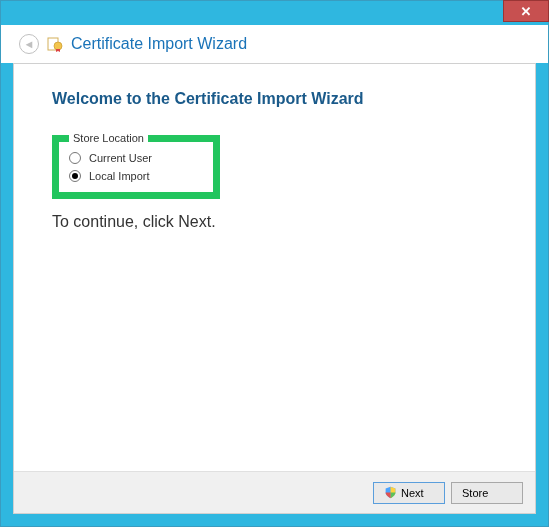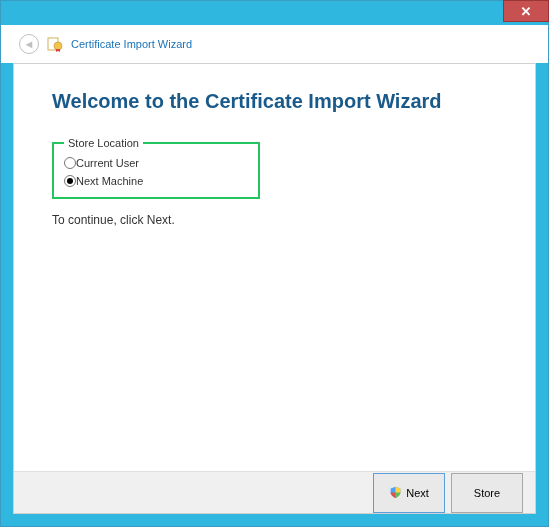--- a/index.html
+++ b/index.html
@@ -44,97 +44,97 @@
     display:flex; align-items:center; justify-content:center;
     color:#c0c0c0;
     font-size:11px;
   }
   .cert-icon {
     width:16px; height:16px;
     position:relative;
   }
   .cert-icon svg { display:block; }
   .header-title {
-    font-size:11px;
+    font-size:16px;
     color:#1a73b8;
   }
   .content-outer {
     position:absolute;
     left:12px; right:12px; top:62px; bottom:12px;
     background:#fff;
     border:1px solid #d0d0d0;
   }
   .content {
     padding:26px 38px 0 38px;
     color:#333;
     font-size:11px;
   }
   h1.welcome {
-    font-size:20px;
+    font-size:16px;
     font-weight:bold;
     color:#1a5a8a;
     margin:0 0 24px 0;
   }
   .para {
     font-size:11px;
     color:#333;
     line-height:1.35;
     margin:0 0 16px 0;
   }
   .fieldset {
-    border:2px solid #22c55e;
-    width:208px;
+    border:7px solid #22c55e;
+    width:168px;
     margin:4px 0 14px 0;
     padding:2px 10px 10px 10px;
   }
   .fieldset-legend {
     font-size:11px;
     padding:0 4px;
     color:#333;
   }
   .radio-row {
     display:flex; align-items:center;
-    gap:0;
+    gap:8px;
     margin-top:6px;
     font-size:11px;
   }
   .radio {
     width:12px; height:12px;
     border:1px solid #767676;
     border-radius:50%;
     display:inline-flex; align-items:center; justify-content:center;
     background:#fff;
   }
   .radio.checked::after {
     content:"";
     width:6px; height:6px;
     background:#000;
     border-radius:50%;
     display:block;
   }
   .continue {
-    font-size:12px;
+    font-size:16px;
     margin-top:14px;
   }
   .footer {
     position:absolute;
     bottom:0; left:0; right:0;
     height:42px;
     border-top:1px solid #e0e0e0;
     background:#f0f0f0;
     display:flex; align-items:center; justify-content:flex-end;
     padding-right:12px;
     gap:6px;
   }
   .btn {
-    min-width:72px; height:40px;
+    min-width:72px; height:22px;
     background:#e9e9e9;
     border:1px solid #a8a8a8;
     font-size:11px;
-    display:flex; align-items:center; justify-content:center;
+    display:flex; align-items:center; justify-content:flex-start;
     gap:4px;
     padding:0 10px;
     cursor:default;
   }
   .btn.primary { border:1px solid #5a9edc; }
   .shield {
     width:13px; height:13px;
     display:inline-block;
   }
 </style>
@@ -171,21 +171,21 @@
       <fieldset class="fieldset">
         <legend class="fieldset-legend">Store Location</legend>
 
         <label class="radio-row">
           <span class="radio"></span>
           <span>Current User</span>
         </label>
 
         <label class="radio-row">
           <span class="radio checked"></span>
-          <span>Next Machine</span>
+          <span>Local Import</span>
         </label>
       </fieldset>
 
       <div class="continue">To continue, click Next.</div>
     </div>
 
     <div class="footer">
       <div class="btn primary">
         <span class="shield">
           <svg viewBox="0 0 16 16" width="13" height="13">

